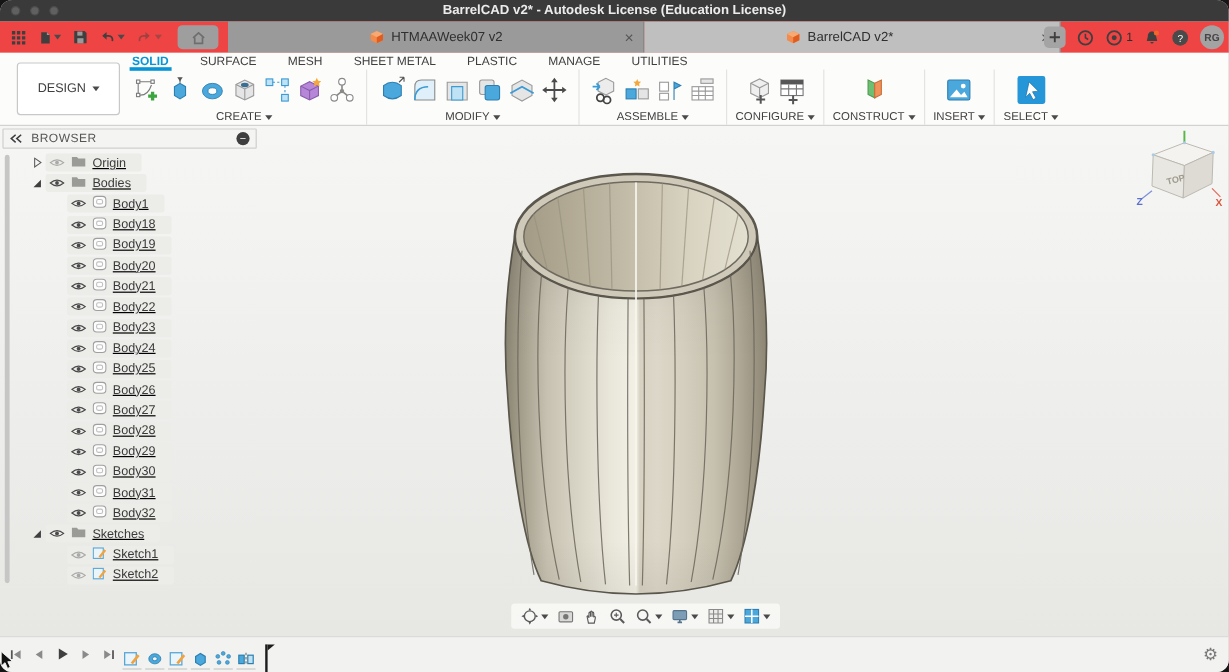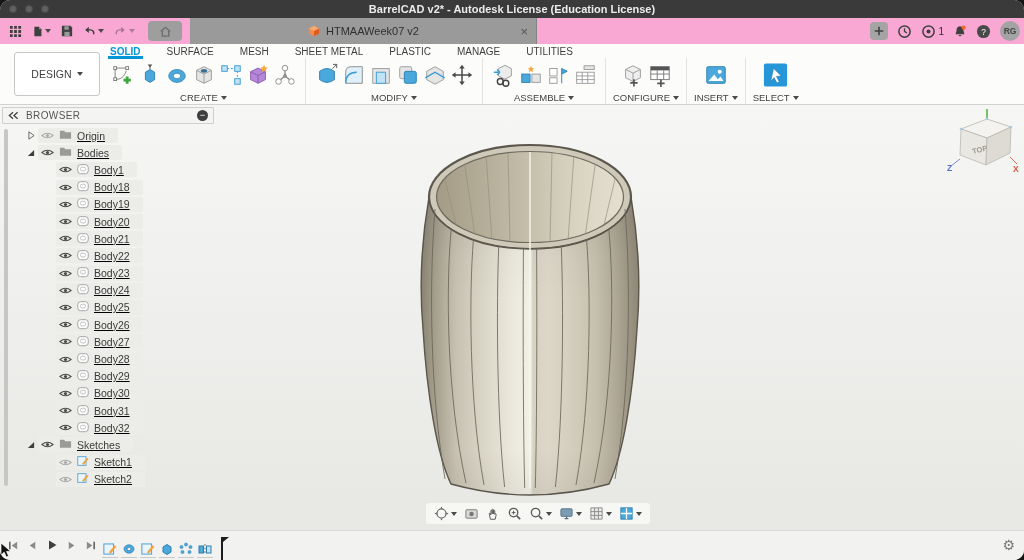--- a/index.html
+++ b/index.html
@@ -4,21 +4,21 @@
 <style>
   html,body{margin:0;padding:0;background:#151515;width:1024px;height:560px;overflow:hidden;
     font-family:"Liberation Sans",sans-serif;-webkit-font-smoothing:antialiased;}
   .window{position:absolute;inset:0;border-radius:10px;overflow:hidden;background:#ededeb;}
   
   .titlebar{position:absolute;left:0;top:0;width:1024px;height:18px;background:#3a3a3a;display:flex;align-items:center;}
   .tlights{display:flex;gap:8px;margin-left:9px;}
   .tlight{width:8px;height:8px;border-radius:50%;background:#606060;border:1px solid #4c4c4c;box-sizing:border-box;}
   .wtitle{position:absolute;left:0;right:0;text-align:center;font-size:11px;font-weight:bold;color:#ececec;}
   
-  .tabbar{position:absolute;left:0;top:18px;width:1024px;height:26px;background:#f9a8d4;display:flex;align-items:center;}
+  .tabbar{position:absolute;left:0;top:18px;width:1024px;height:26px;background:#ef4444;display:flex;align-items:center;}
   .qat{display:flex;align-items:center;gap:4px;padding-left:6px;}
   .qbtn{display:flex;align-items:center;gap:2px;padding:2px 3px;border-radius:3px;}
   .qbtn.disabled{opacity:.45;}
   .caret{width:0;height:0;border-left:3px solid transparent;border-right:3px solid transparent;border-top:4px solid #4a4a4a;display:inline-block;}
   .homebtn{margin-left:10px;width:34px;height:20px;border-radius:4px;background:#9e9e9e;display:flex;align-items:center;justify-content:center;}
   .dtabs{display:flex;height:26px;margin-left:8px;}
   .dtab{width:346px;height:26px;display:flex;align-items:center;background:#9a9a9a;border-right:1px solid #848484;position:relative;}
   .dtab.active{background:#bfbfbf;}
   .dtab .dcube{margin-left:118px;display:flex;}
   .dtab .dlabel{font-size:11px;color:#2f2f2f;margin-left:6px;white-space:nowrap;}
@@ -139,20 +139,31 @@
     <span class="dcube">
             <svg viewBox="0 0 14 14" width="12" height="12">
               <path d="M7 1 L13 4 V10 L7 13 L1 10 V4Z" fill="#f28b4b"></path>
               <path d="M1 4 L7 7 L13 4 L7 1Z" fill="#f6a973"></path>
               <path d="M7 7 V13 L13 10 V4Z" fill="#e05d1f"></path>
             </svg>
           </span>
     <span class="dlabel">HTMAAWeek07 v2</span>
     <span class="dclose">×</span>
         </div>
+        <div class="dtab active">
+    <span class="dcube">
+            <svg viewBox="0 0 14 14" width="12" height="12">
+              <path d="M7 1 L13 4 V10 L7 13 L1 10 V4Z" fill="#f28b4b"></path>
+              <path d="M1 4 L7 7 L13 4 L7 1Z" fill="#f6a973"></path>
+              <path d="M7 7 V13 L13 10 V4Z" fill="#e05d1f"></path>
+            </svg>
+          </span>
+    <span class="dlabel">BarrelCAD v2*</span>
+    <span class="dclose">×</span>
+        </div>
       </div>
   </div>
   <div class="rightbar">
     <span class="plusbtn" id="plusbtn">
         <svg viewBox="0 0 14 14" width="12" height="12">
           <path d="M7 2 V12 M2 7 H12" stroke="#3f3f3f" stroke-width="1.8"></path>
         </svg>
       </span>
     <span id="clockbtn" style="display:flex">
         <svg viewBox="0 0 16 16" width="15" height="15">
@@ -355,20 +366,34 @@
                 <svg viewBox="0 0 26 26" width="24" height="24">
                   <rect x="3" y="4" width="20" height="14" fill="#fff" stroke="#777"></rect>
                   <rect x="3" y="4" width="20" height="4" fill="#555"></rect>
                   <path d="M3 12 h20 M10 8 v10 M17 8 v10" stroke="#777" fill="none"></path>
                   <path d="M10 22 h8 M14 18 v8" stroke="#555" stroke-width="1.8"></path>
                 </svg>
               </span>
             </div>
     <div class="glabel">
               <span>CONFIGURE</span>
+              <span class="caret"></span>
+            </div>
+          </div>
+          <div class="rgroup">
+    <div class="gicons">
+              <span class="gicon">
+                <svg viewBox="0 0 26 26" width="24" height="24">
+                  <path d="M8 4 l6 3 v13 l-6-3Z" fill="#6fbf73" stroke="#4e9a52"></path>
+                  <path d="M14 7 l6-3 v13 l-6 3Z" fill="#f0935a" stroke="#c96f3a"></path>
+                </svg>
+              </span>
+            </div>
+    <div class="glabel">
+              <span>CONSTRUCT</span>
               <span class="caret"></span>
             </div>
           </div>
           <div class="rgroup">
     <div class="gicons">
               <span class="gicon">
                 <svg viewBox="0 0 26 26" width="24" height="24">
                   <rect x="3" y="4" width="20" height="18" rx="1.5" fill="#4aa8dc" stroke="#2d7fb0"></rect>
                   <circle cx="17" cy="9.5" r="2.2" fill="#fff"></circle>
                   <path d="M5 19.5 l6-7 4 5 3-3 3 5Z" fill="#fff"></path>

